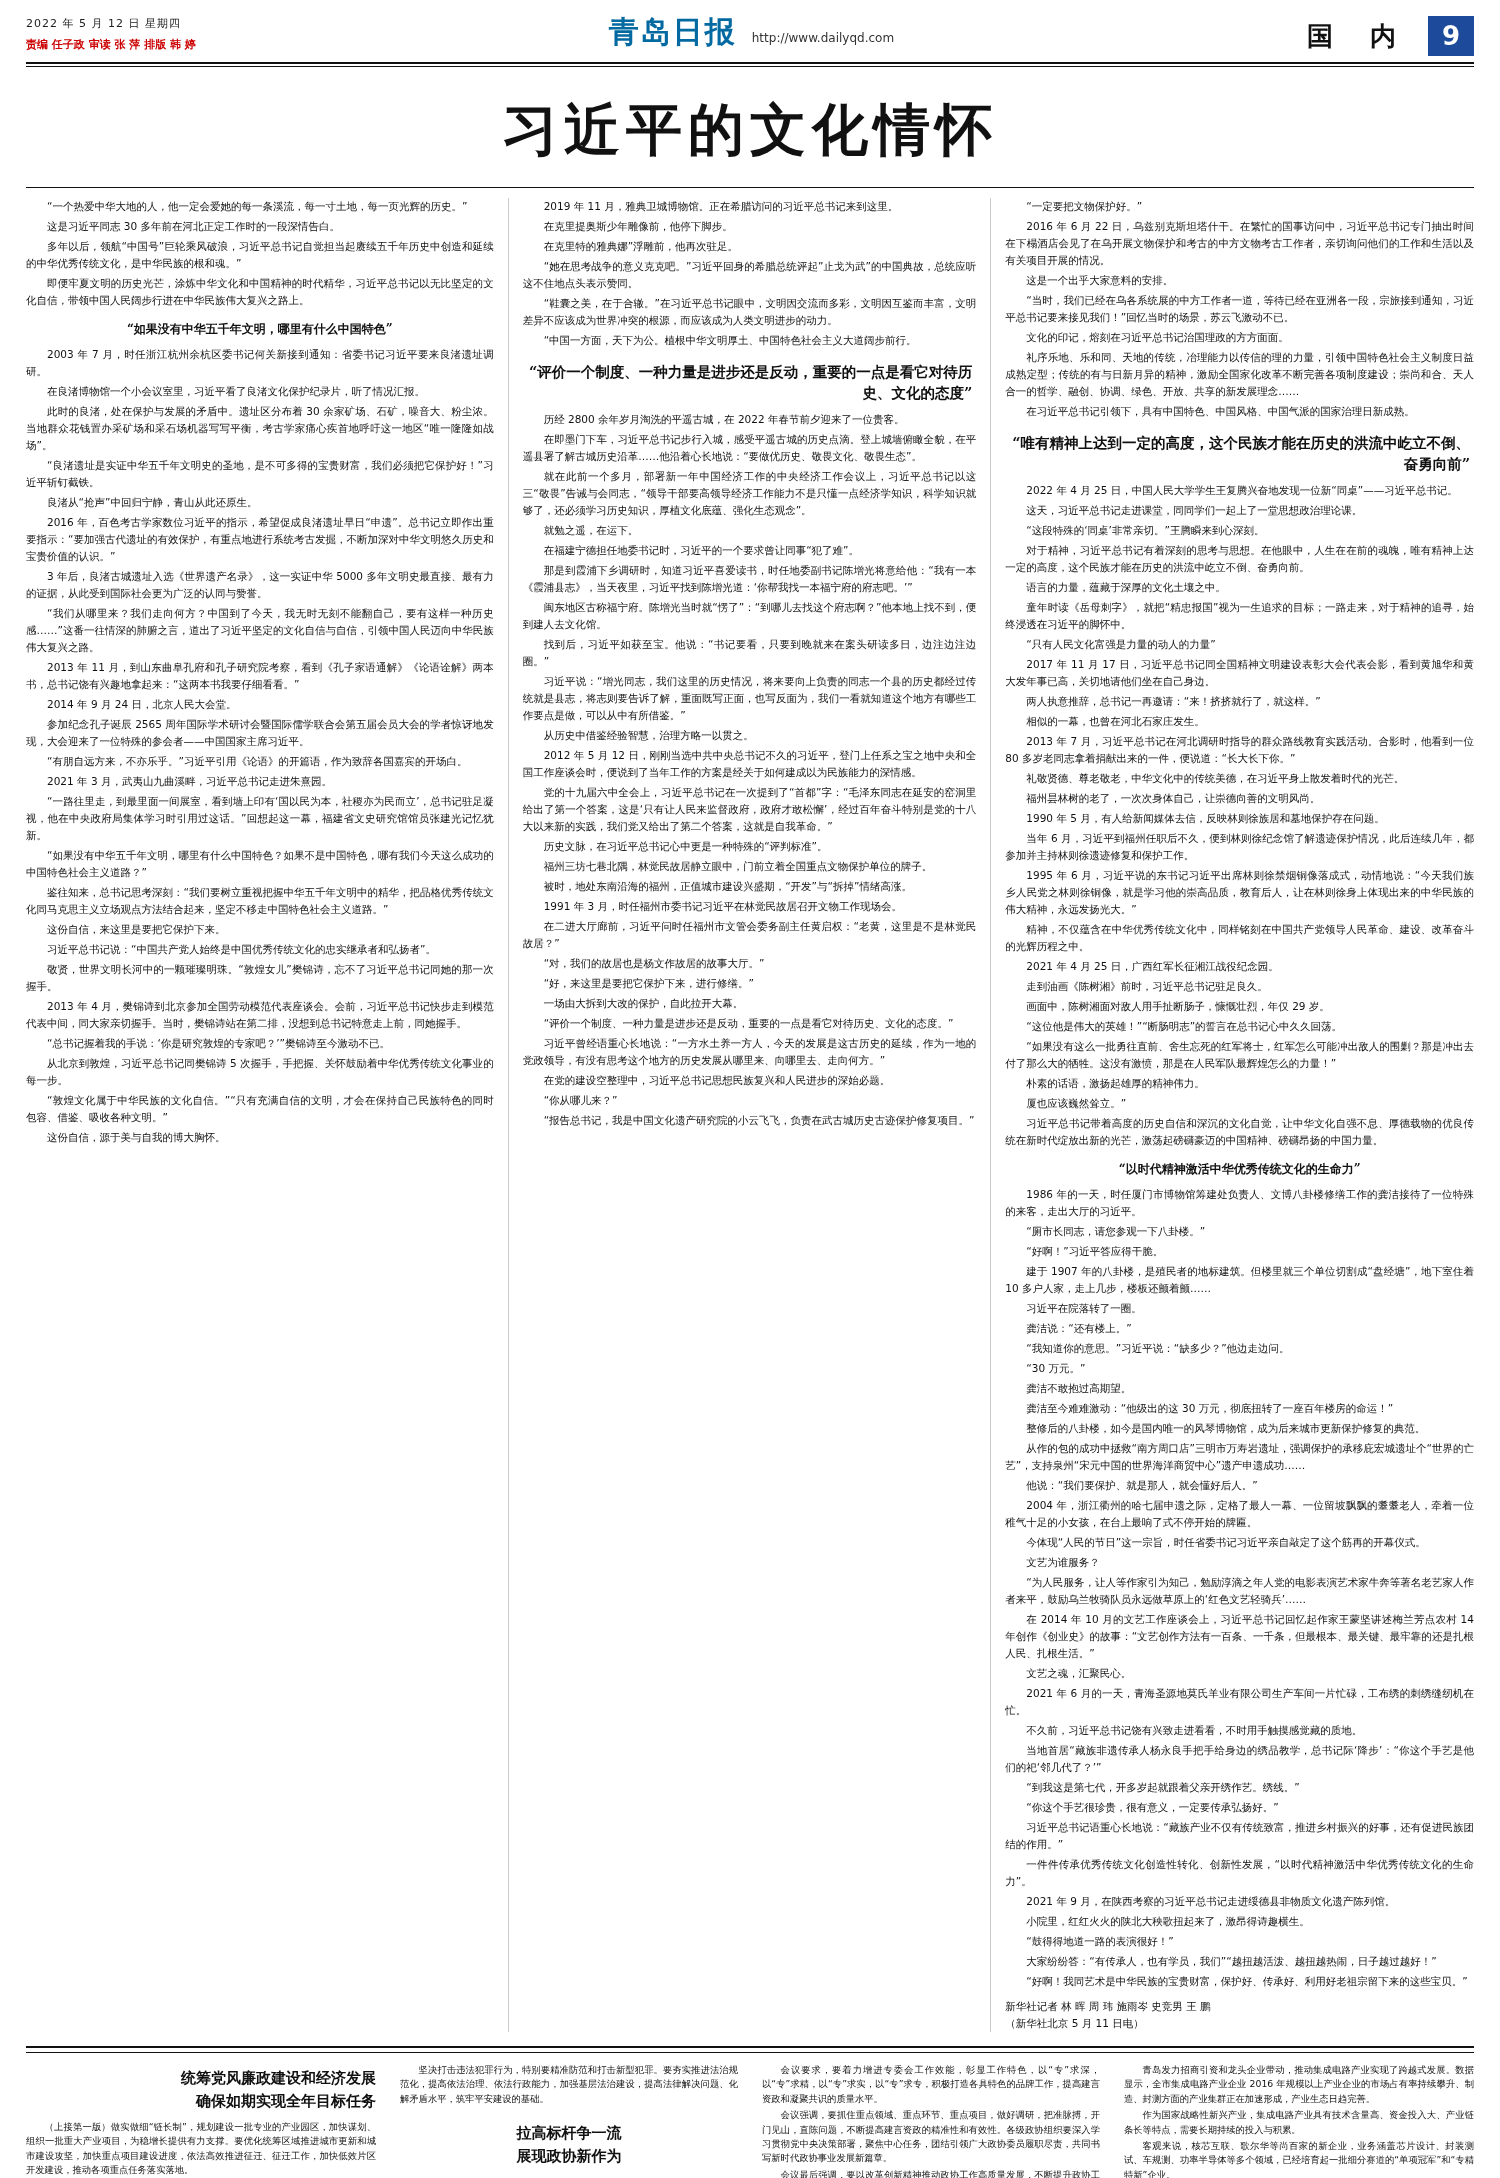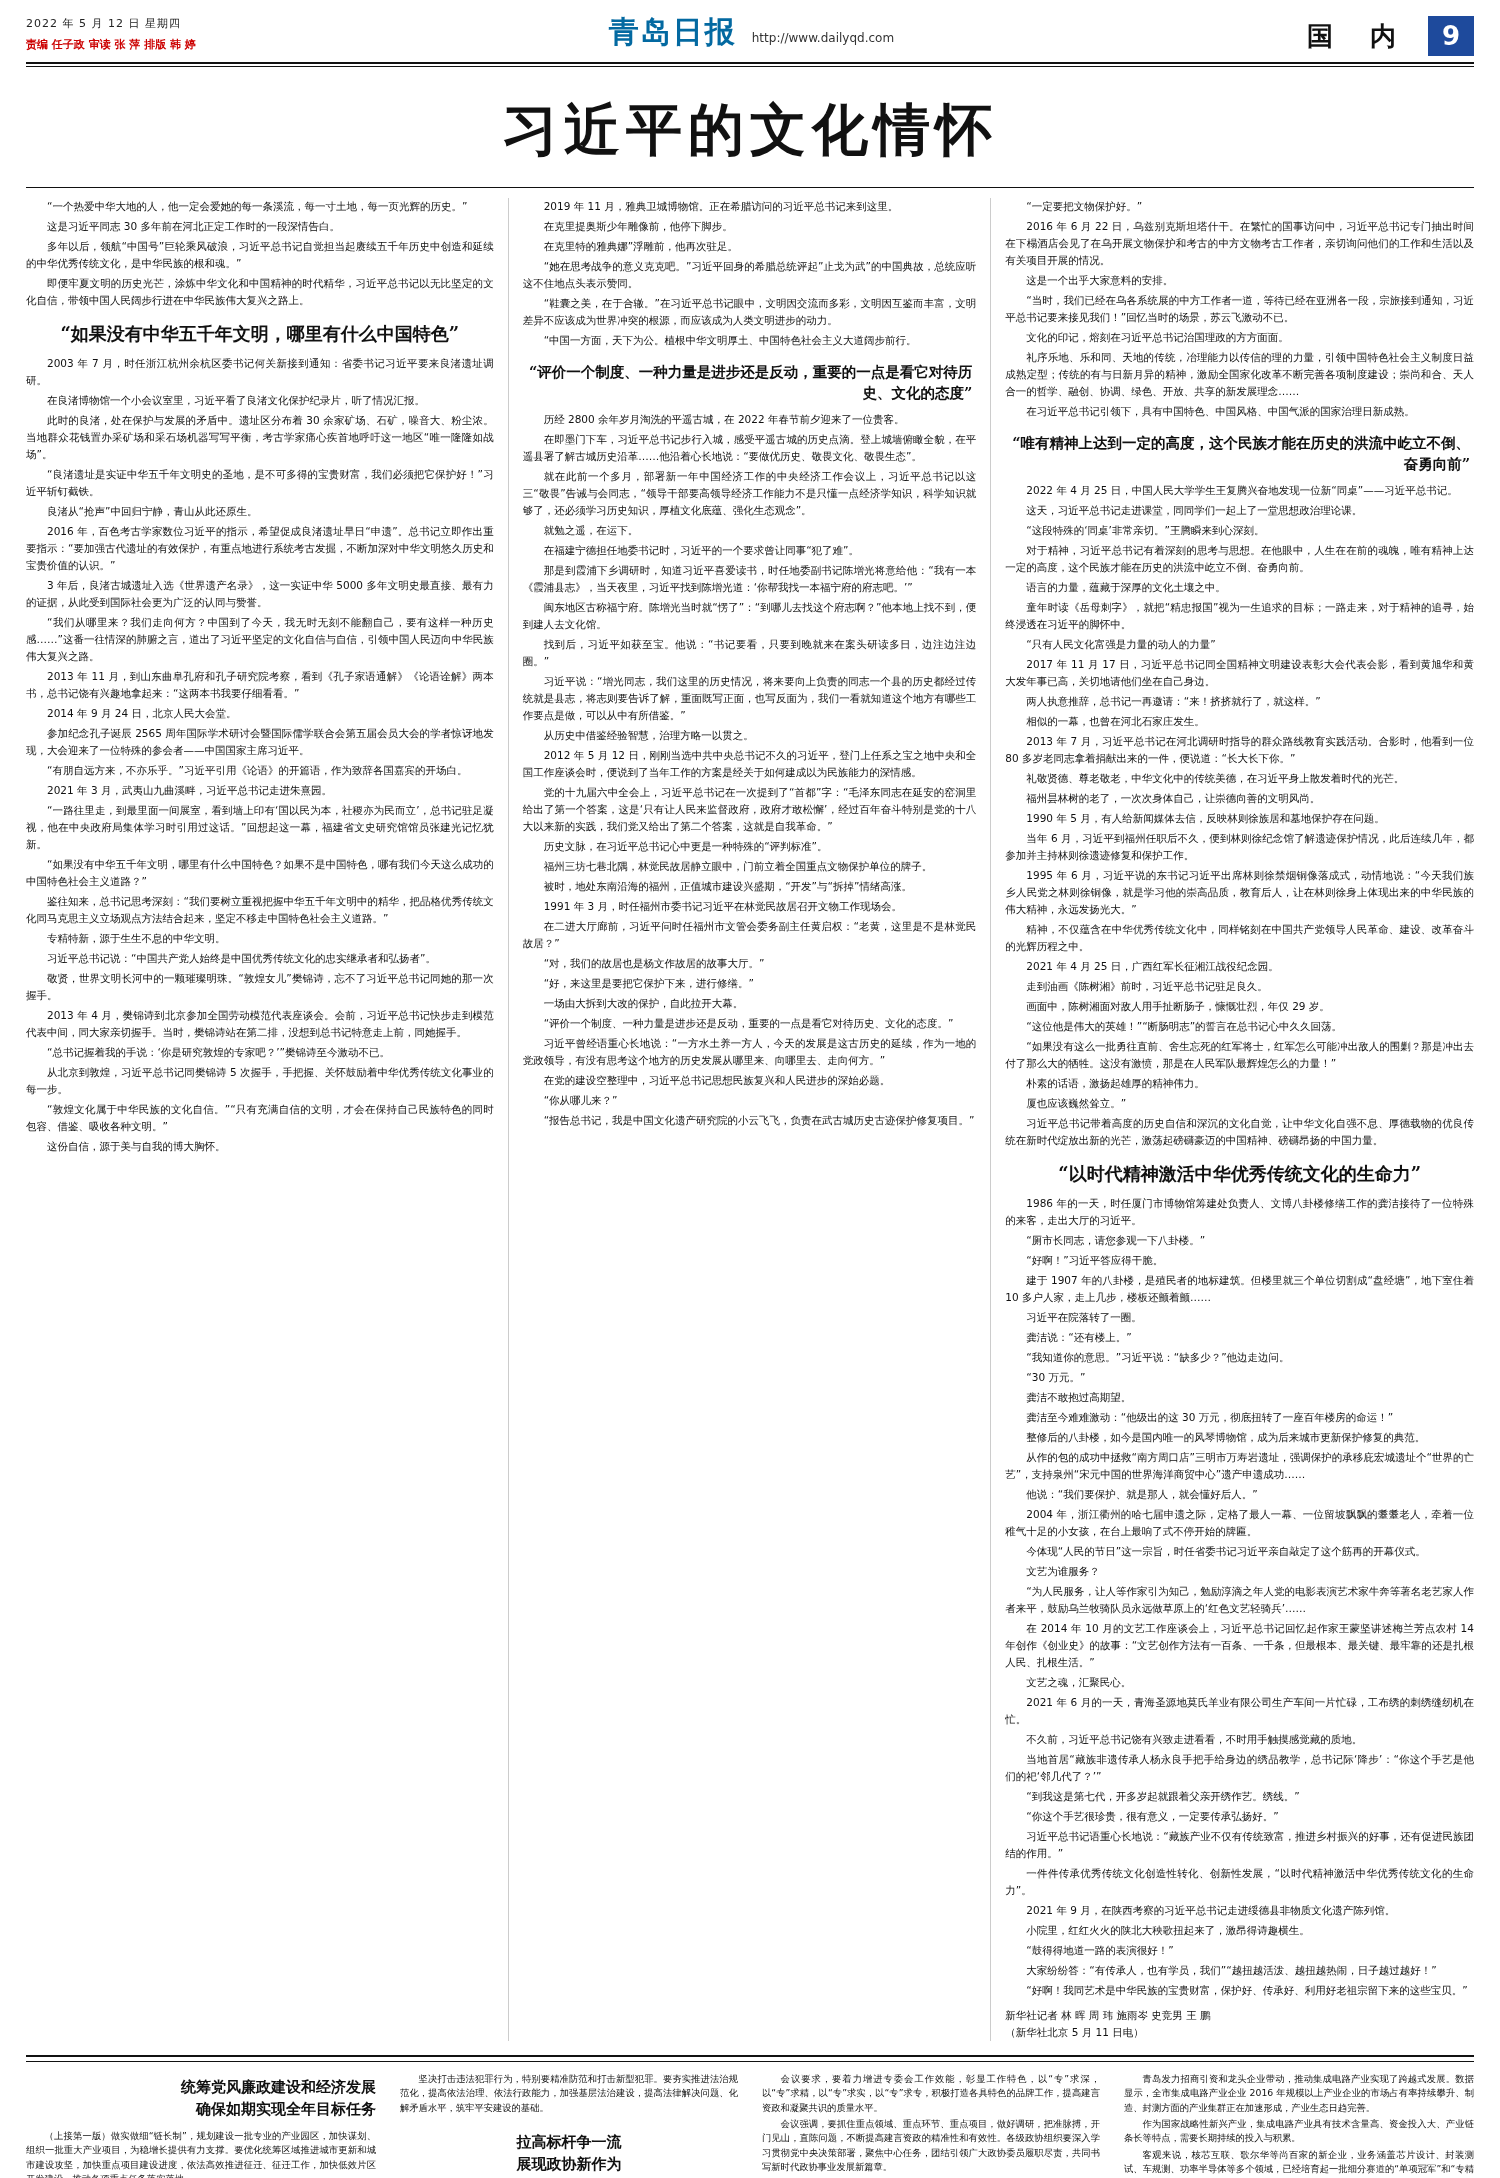--- a/index.html
+++ b/index.html
@@ -23,21 +23,21 @@
   
   .headline{text-align:center;font-size:56px;font-weight:bold;letter-spacing:6px;margin:26px 0 18px 0;font-family:"DejaVu Serif","Liberation Serif",serif;}
 
   
   .body3{display:grid;grid-template-columns:1fr 1fr 1fr;gap:0;border-top:1px solid #111;padding-top:10px;}
   .col{padding:0 14px;font-size:10.5px;line-height:1.62;text-align:justify;}
   .col:nth-child(1){padding-left:0;border-right:1px solid #ccc;}
   .col:nth-child(2){border-right:1px solid #ccc;}
   .col:nth-child(3){padding-right:0;}
   .col p{margin:0 0 3px 0;text-indent:2em;}
-  .sub{font-weight:bold;font-size:18px;line-height:1.45;text-align:center;margin:12px 6px 8px 6px;text-indent:0;font-family:"DejaVu Serif","Liberation Serif",serif;}
+  .sub{font-weight:bold;font-size:12px;line-height:1.45;text-align:center;margin:12px 6px 8px 6px;text-indent:0;font-family:"DejaVu Serif","Liberation Serif",serif;}
   .subq{font-weight:bold;font-size:14.5px;line-height:1.45;text-align:right;margin:12px 4px 8px 4px;text-indent:0;font-family:"DejaVu Serif","Liberation Serif",serif;}
   .byline{text-align:left;margin-top:8px;font-size:10.5px;line-height:1.6;}
   .byline div{text-indent:0;}
 
   .hr-thick{border-top:2px solid #111;margin:14px 0 4px 0;}
   .hr-thin{border-top:1px solid #111;margin:0 0 10px 0;}
 
   
   .body4{display:grid;grid-template-columns:1fr 1fr 1fr 1fr;gap:0;}
   .col4{padding:0 12px;font-size:9.3px;line-height:1.55;text-align:justify;}
@@ -88,21 +88,21 @@
       <p>3 年后，良渚古城遗址入选《世界遗产名录》，这一实证中华 5000 多年文明史最直接、最有力的证据，从此受到国际社会更为广泛的认同与赞誉。</p>
       <p>“我们从哪里来？我们走向何方？中国到了今天，我无时无刻不能翻自己，要有这样一种历史感……”这番一往情深的肺腑之言，道出了习近平坚定的文化自信与自信，引领中国人民迈向中华民族伟大复兴之路。</p>
       <p>2013 年 11 月，到山东曲阜孔府和孔子研究院考察，看到《孔子家语通解》《论语诠解》两本书，总书记饶有兴趣地拿起来：“这两本书我要仔细看看。”</p>
       <p>2014 年 9 月 24 日，北京人民大会堂。</p>
       <p>参加纪念孔子诞辰 2565 周年国际学术研讨会暨国际儒学联合会第五届会员大会的学者惊讶地发现，大会迎来了一位特殊的参会者——中国国家主席习近平。</p>
       <p>“有朋自远方来，不亦乐乎。”习近平引用《论语》的开篇语，作为致辞各国嘉宾的开场白。</p>
       <p>2021 年 3 月，武夷山九曲溪畔，习近平总书记走进朱熹园。</p>
       <p>“一路往里走，到最里面一间展室，看到墙上印有‘国以民为本，社稷亦为民而立’，总书记驻足凝视，他在中央政府局集体学习时引用过这话。”回想起这一幕，福建省文史研究馆馆员张建光记忆犹新。</p>
       <p>“如果没有中华五千年文明，哪里有什么中国特色？如果不是中国特色，哪有我们今天这么成功的中国特色社会主义道路？”</p>
       <p>鉴往知来，总书记思考深刻：“我们要树立重视把握中华五千年文明中的精华，把品格优秀传统文化同马克思主义立场观点方法结合起来，坚定不移走中国特色社会主义道路。”</p>
-      <p>专精特新，源于生生不息的中华文明。</p>
+      <p>这份自信，来这里是要把它保护下来。</p>
       <p>习近平总书记说：“中国共产党人始终是中国优秀传统文化的忠实继承者和弘扬者”。</p>
       <p>敬贤，世界文明长河中的一颗璀璨明珠。“敦煌女儿”樊锦诗，忘不了习近平总书记同她的那一次握手。</p>
       <p>2013 年 4 月，樊锦诗到北京参加全国劳动模范代表座谈会。会前，习近平总书记快步走到模范代表中间，同大家亲切握手。当时，樊锦诗站在第二排，没想到总书记特意走上前，同她握手。</p>
       <p>“总书记握着我的手说：‘你是研究敦煌的专家吧？’”樊锦诗至今激动不已。</p>
       <p>从北京到敦煌，习近平总书记同樊锦诗 5 次握手，手把握、关怀鼓励着中华优秀传统文化事业的每一步。</p>
       <p>“敦煌文化属于中华民族的文化自信。”“只有充满自信的文明，才会在保持自己民族特色的同时包容、借鉴、吸收各种文明。”</p>
       <p>这份自信，源于美与自我的博大胸怀。</p>
     </div>
 
     <div class="col">

